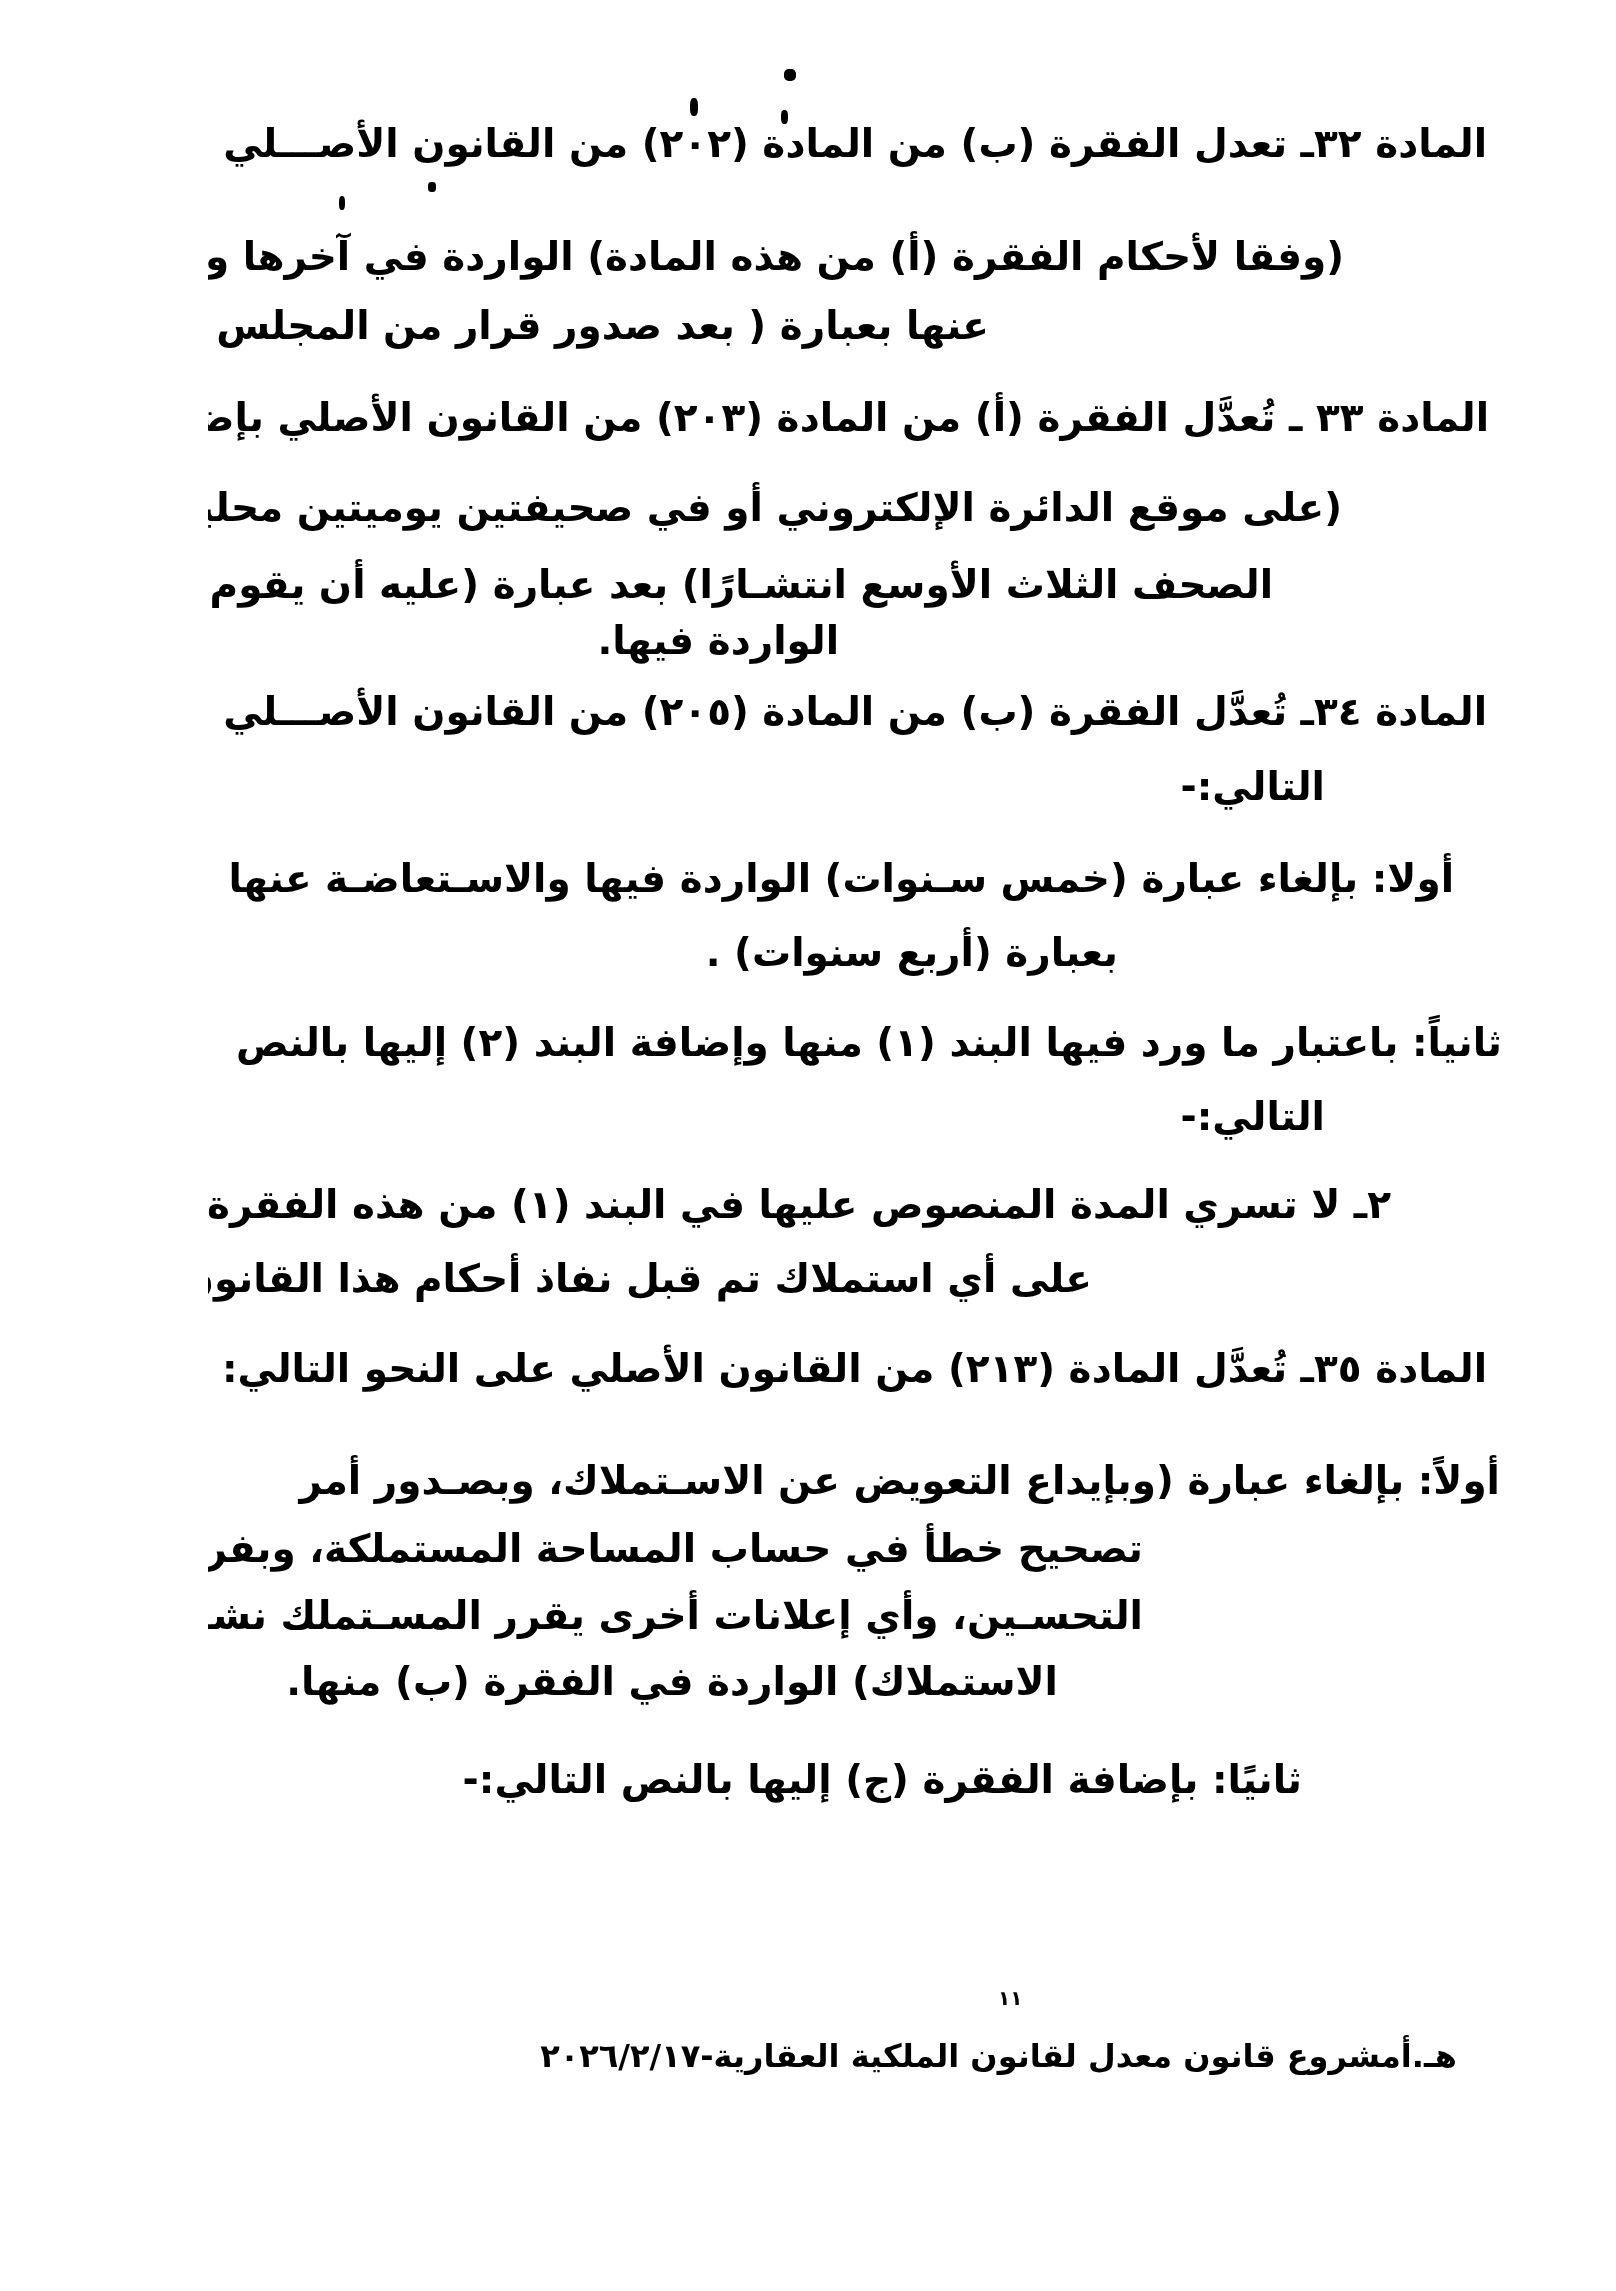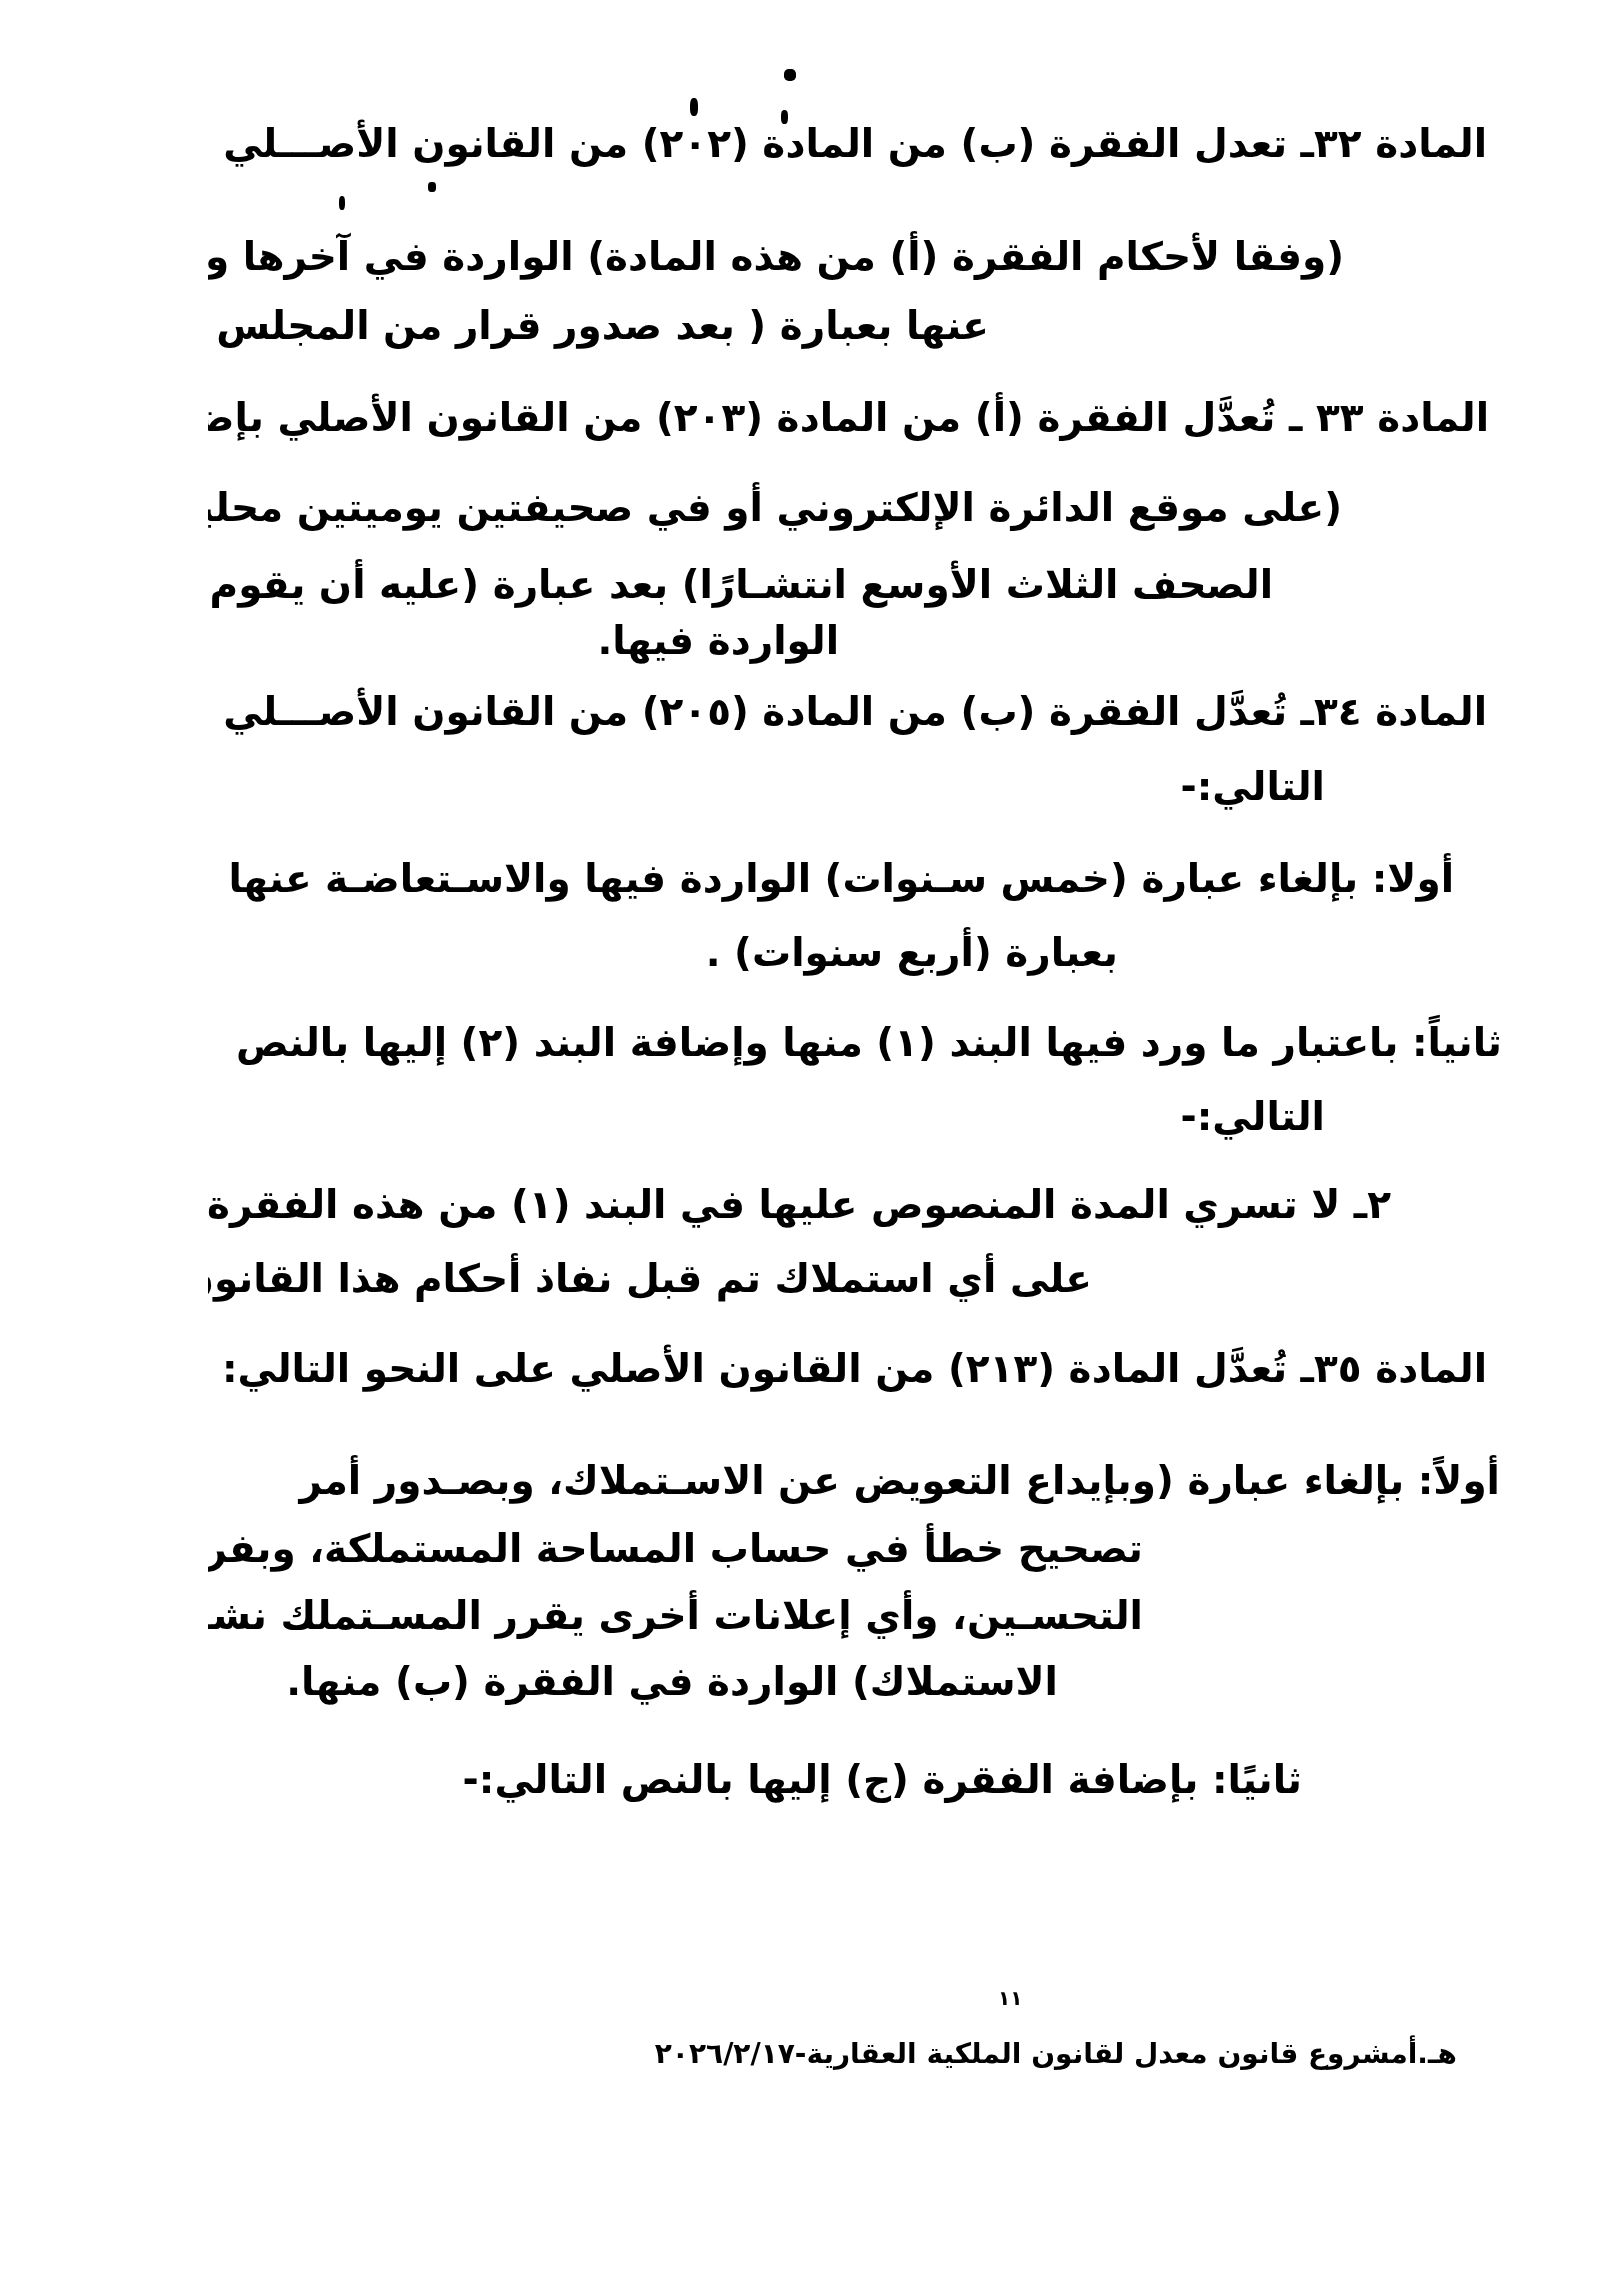--- a/index.html
+++ b/index.html
@@ -29,21 +29,21 @@
   .pagenum {
     position: absolute;
     font-weight: 700;
     font-size: 20px;
     color: #000000;
   }
   .footer-note {
     position: absolute;
     white-space: nowrap;
     font-weight: 700;
-    font-size: 28px;
+    font-size: 32px;
     color: #000000;
   }
   .speck {
     position: absolute;
     background: #000000;
     border-radius: 40%;
   }
 </style>
 </head>
 <body>

